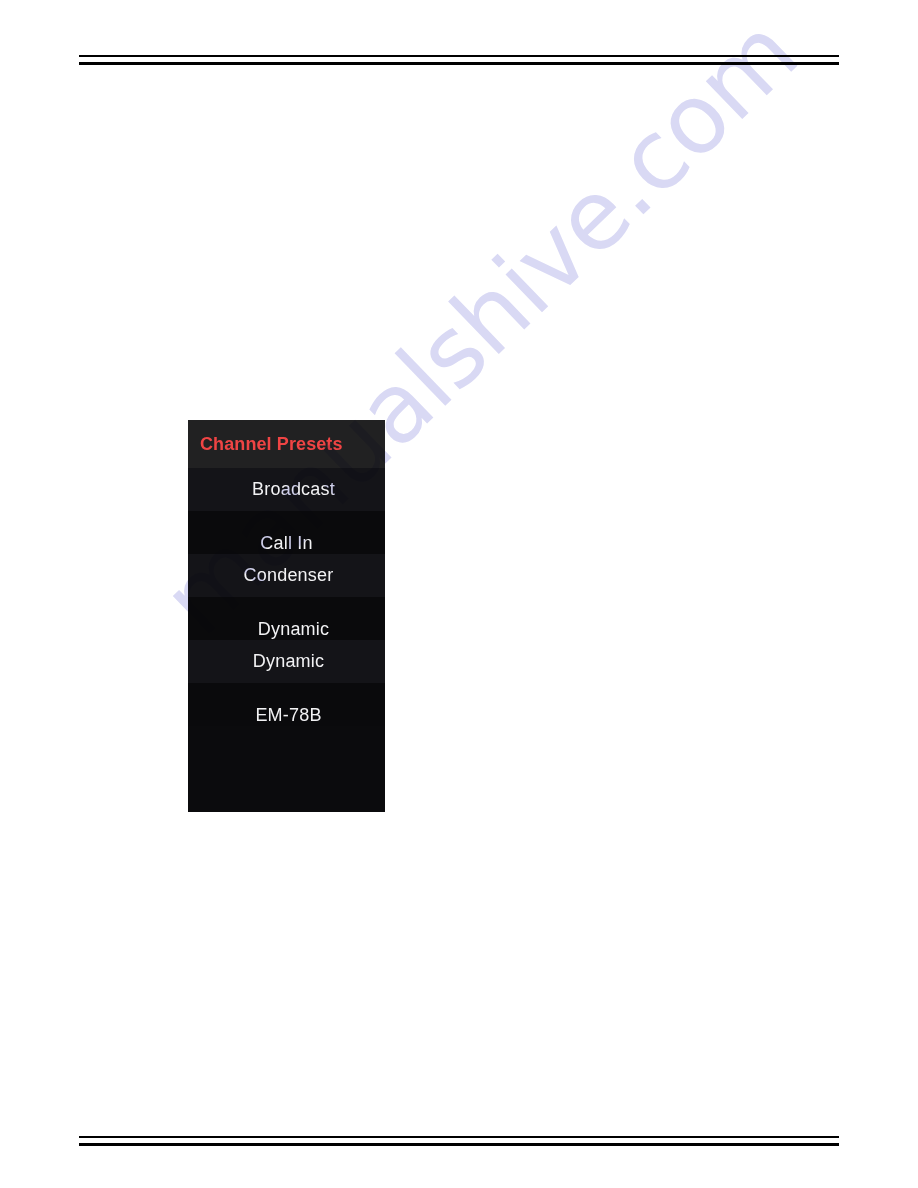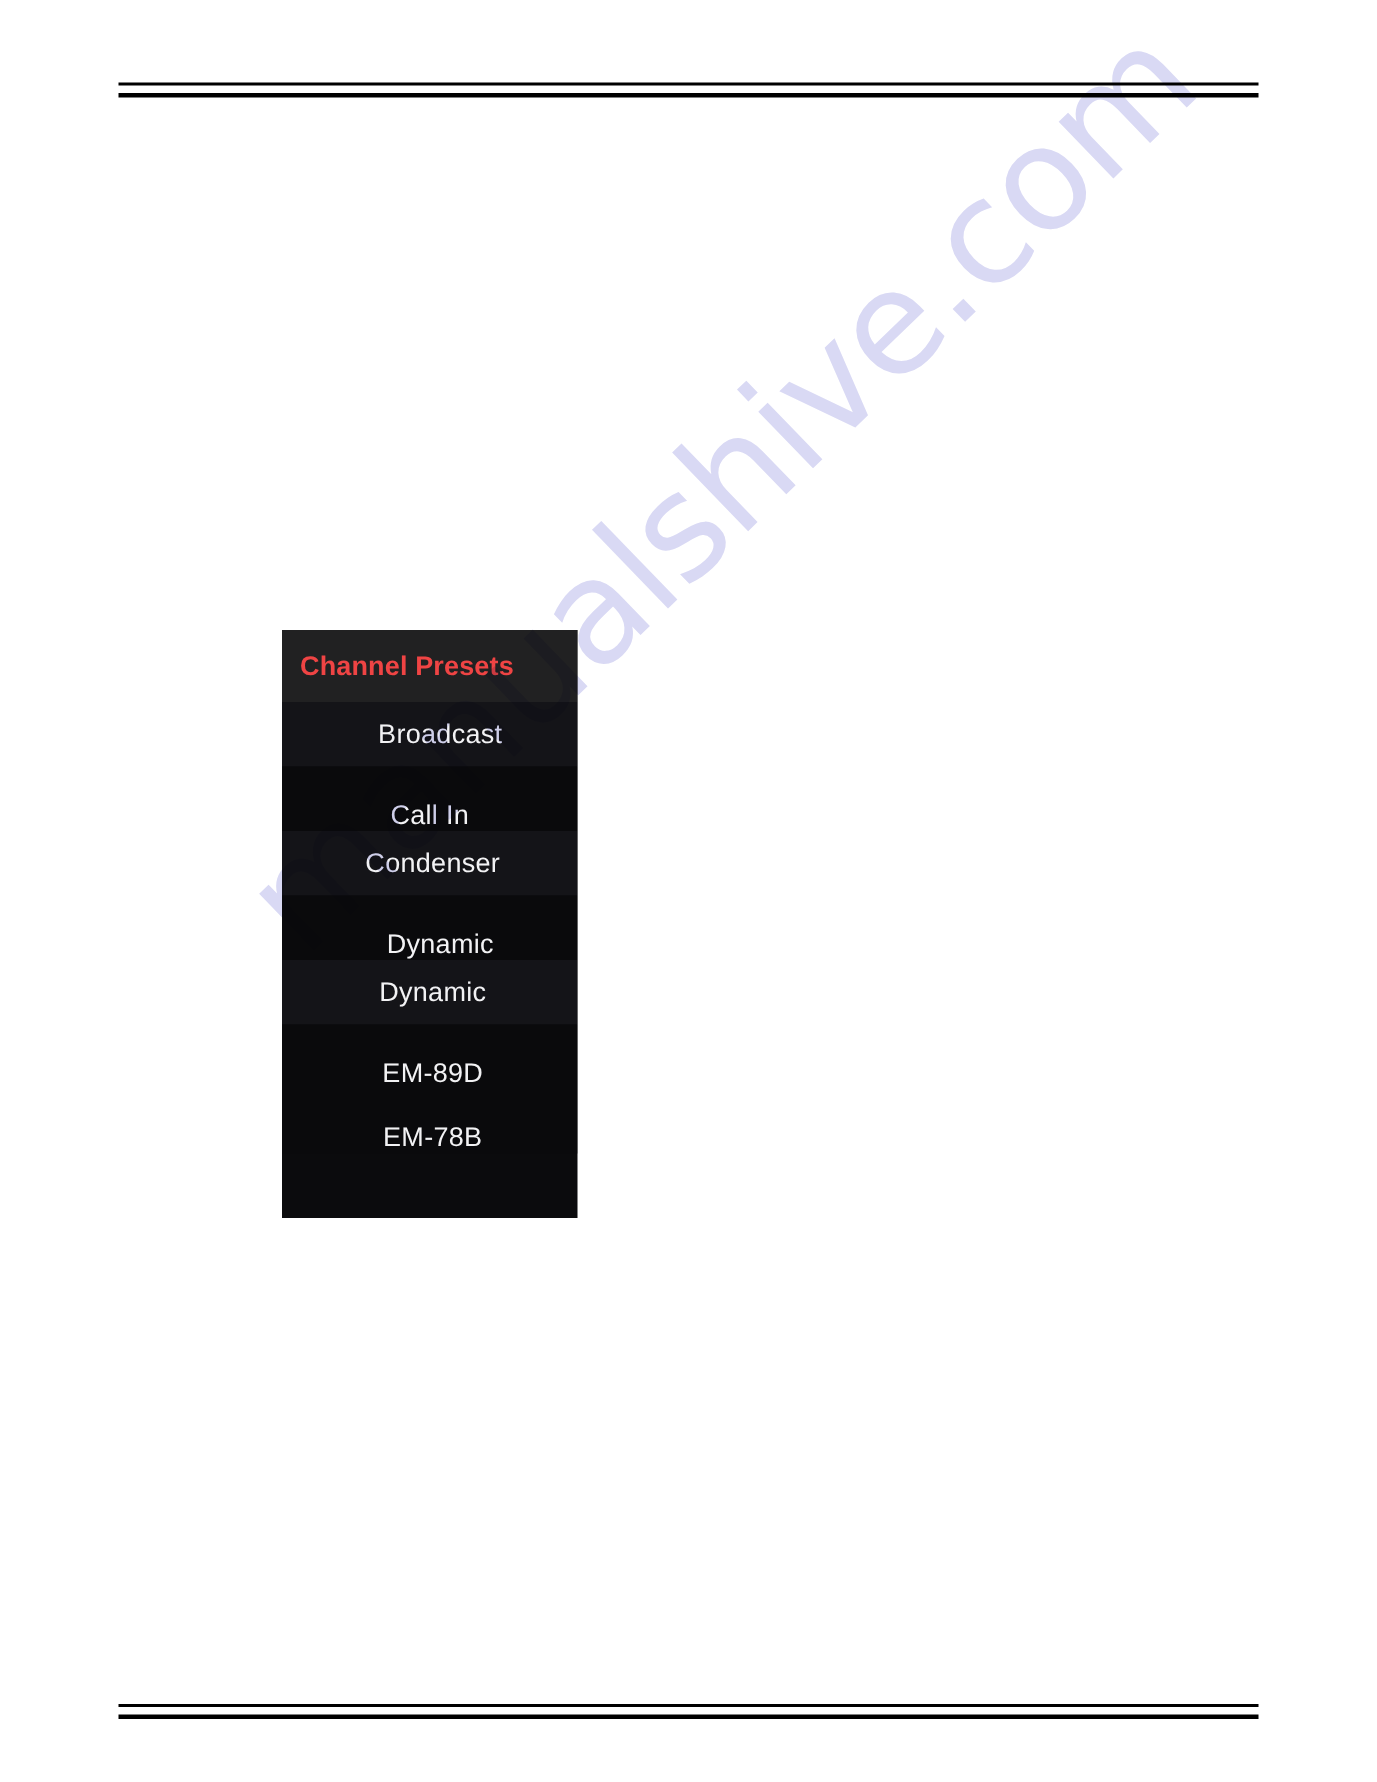--- a/index.html
+++ b/index.html
@@ -138,23 +138,20 @@
       <div class="preset-item stripe-a off-left">
         <span class="label">Condenser</span>
       </div>
       <div class="preset-item stripe-b off-right">
         <span class="label">Dynamic</span>
       </div>
       <div class="preset-item stripe-a off-left">
         <span class="label">Dynamic</span>
       </div>
       <div class="preset-item stripe-b off-left">
-        <span class="label">EM-89D</span>
-      </div>
-      <div class="preset-item stripe-b off-left">
         <span class="label">EM-78B</span>
       </div>
 
     </div>
   </div>
 
   <div class="watermark">manualshive.com</div>
 
   <div class="rule-group bottom">
     <div class="rule thin"></div>

